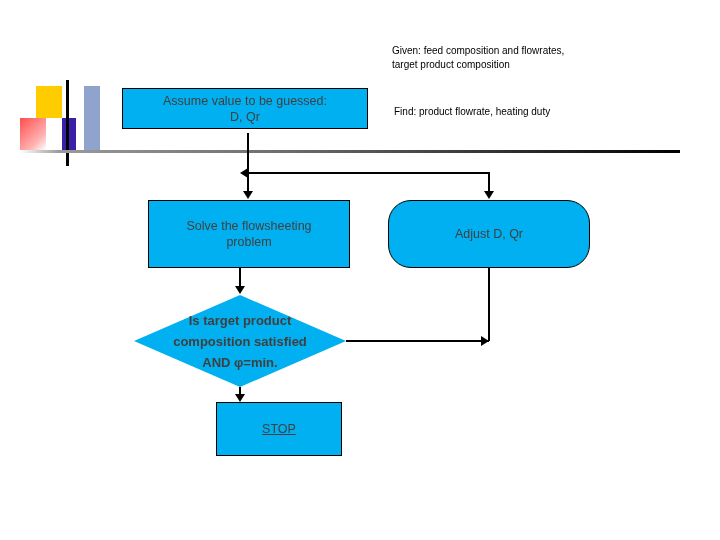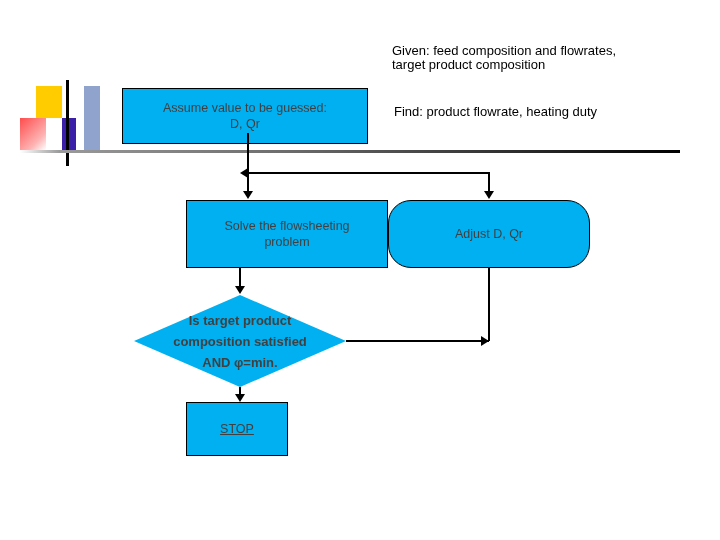--- a/index.html
+++ b/index.html
@@ -30,21 +30,21 @@
   #hrule {
     position: absolute;
     left: 20px; top: 150px;
     width: 660px; height: 3px;
     background: linear-gradient(to right,#ffffff 0%, #9a9a9a 6%, #6d6d6d 40%, #000000 100%);
   }
 
   
   .plain-text {
     position: absolute;
-    font-size: 13px;
+    font-size: 10px;
     color: #000000;
     line-height: 14px;
     white-space: pre-line;
   }
   #given-text { left: 392px; top: 44px; width: 290px; }
   #find-text  { left: 378px; top: 105px; width: 300px; margin-left: 16px; }
 
   
   .fc-box {
     position: absolute;
@@ -53,24 +53,24 @@
     box-sizing: border-box;
     display: flex;
     align-items: center;
     justify-content: center;
     text-align: center;
     color: #404040;
     font-size: 12.5px;
     line-height: 16px;
     white-space: pre-line;
   }
-  #box-assume  { left: 122px; top: 88px;  width: 246px; height: 56px; }
-  #box-solve   { left: 148px; top: 200px; width: 202px; height: 68px; margin-left: 38px; }
+  #box-assume  { left: 122px; top: 88px;  width: 246px; height: 41px; }
+  #box-solve   { left: 148px; top: 200px; width: 202px; height: 68px; }
   #box-adjust  { left: 388px; top: 200px; width: 202px; height: 68px; border-radius: 23px; }
-  #box-stop    { left: 186px; top: 402px; width: 102px; height: 54px; text-decoration: underline; }
+  #box-stop    { left: 216px; top: 402px; width: 126px; height: 54px; text-decoration: underline; }
 
   
   #diamond-wrap {
     position: absolute;
     left: 134px; top: 295px;
     width: 212px; height: 92px;
   }
   #diamond-shape {
     position: absolute;
     inset: 0;

